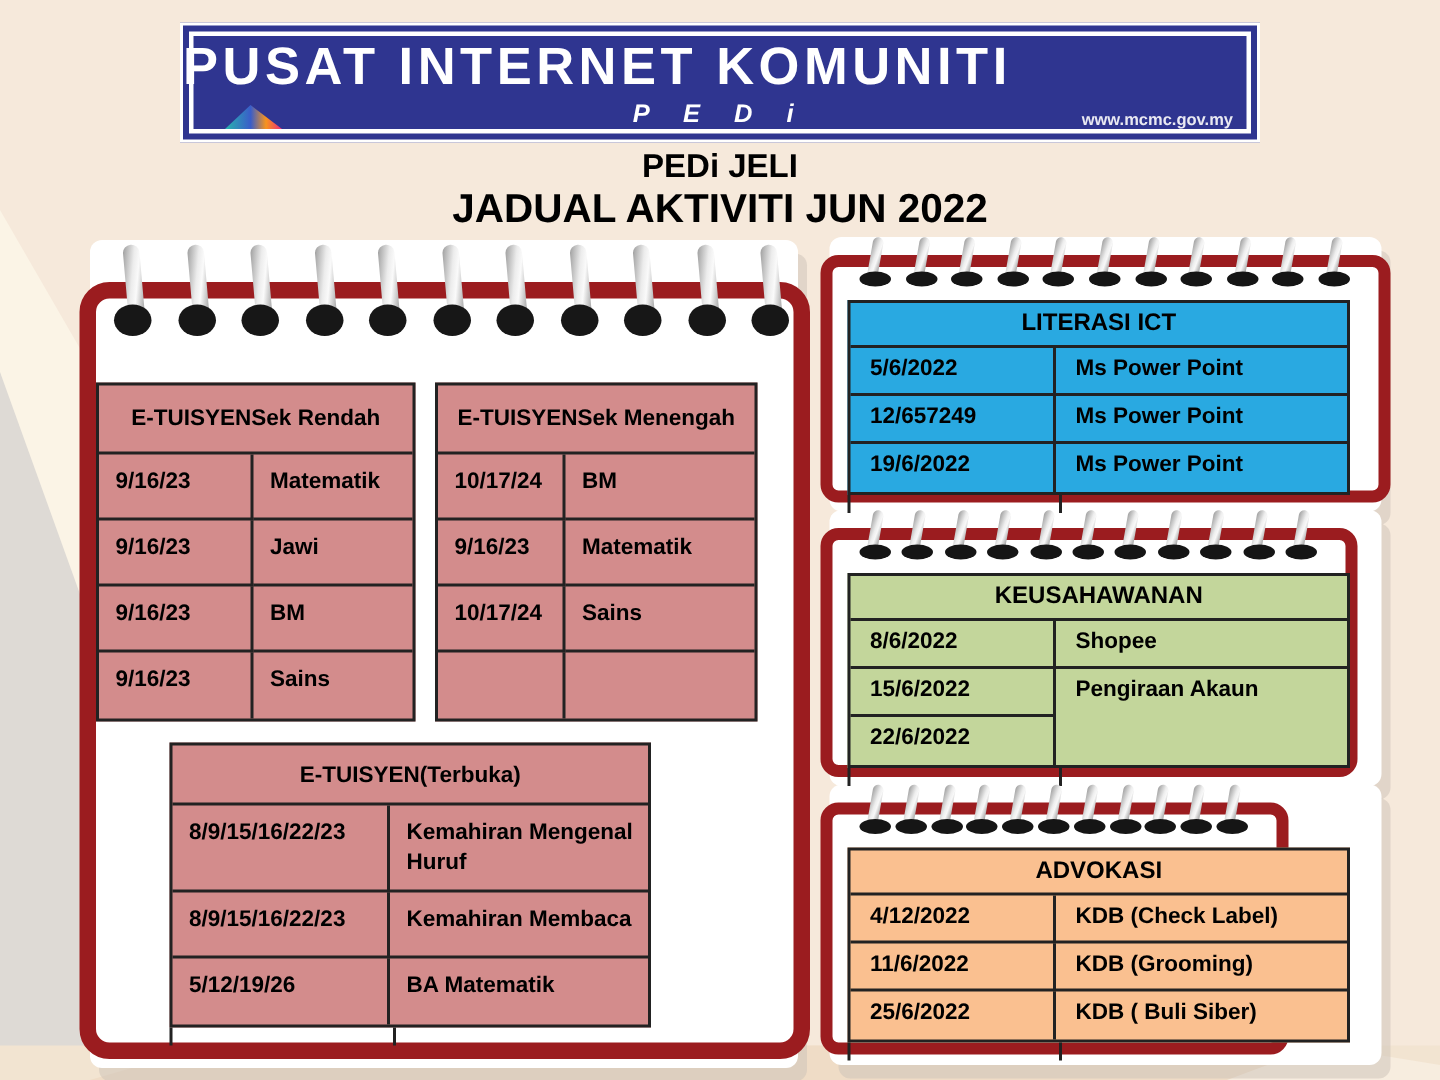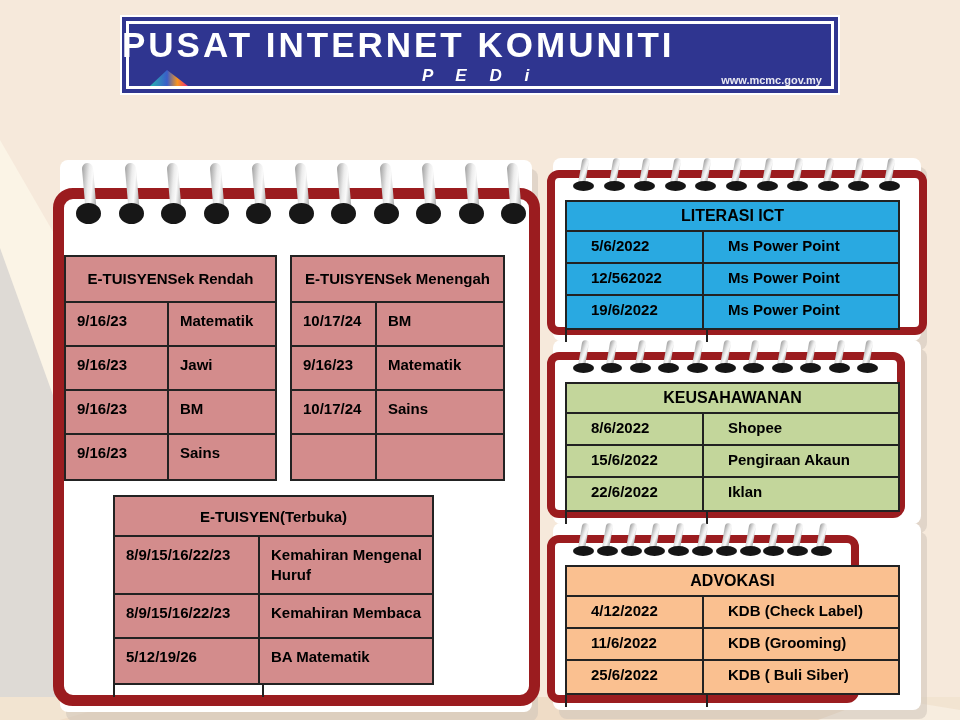--- a/index.html
+++ b/index.html
@@ -56,21 +56,21 @@
   .tail{position:absolute;top:100%;height:12px;border-left:2px solid #222;border-right:2px solid #222}
 
   
   .lgrid{background:#D38C8C;font-size:15px}
   .lgrid .hd{font-size:15px}
   .lgrid .cell{padding:8px 4px 0 11px;font-size:15px;line-height:1.3}
 
   
   .rgrid{grid-template-columns:137px 1fr;grid-template-rows:30px 32px 32px 32px;font-size:15px}
   .rgrid .hd{font-size:16px}
-  .rgrid .cell{padding:5px 4px 0 24px}
+  .rgrid .cell{padding:5px 4px 0 13px}
   .rtbl{left:10px;top:22px;width:335px}
 </style>
 </head>
 <body>
 <div id="stage">
 
 <svg class="bg" width="960" height="720" viewBox="0 0 960 720">
   <rect width="960" height="720" fill="#F6E9DB"></rect>
   <polygon points="0,140 335,720 0,720" fill="#FBF4E6"></polygon>
   <polygon points="0,248 170,720 0,720" fill="#DEDAD5"></polygon>
@@ -90,20 +90,24 @@
             <stop offset="0.45" stop-color="#3a5dc9"></stop>
         <stop offset="0.72" stop-color="#f7941e"></stop>
             <stop offset="1" stop-color="#ee2a7b"></stop>
       </linearGradient>
     </defs>
     <polygon points="17,0 38,16 0,16" fill="url(#lg1)"></polygon>
   </svg>
   <div class="banner-url">www.mcmc.gov.my</div>
 </div>
 
+<div class="heading">
+  <div class="l1">PEDi JELI</div>
+  <div class="l2">JADUAL AKTIVITI JUN 2022</div>
+</div>
 
 <div class="backsheet" style="left:60px;top:160px;width:472px;height:552px"></div>
 <div class="panel" style="left:53px;top:188px;width:487px;height:518px">
   <div class="rings rings-lg" style="left:12px;right:2px;top:-36px;height:67px">
         <span class="ring">
           <i class="coil"></i>
           <i class="hole"></i>
         </span>
         <span class="ring">
           <i class="coil"></i>
@@ -241,21 +245,21 @@
         <span class="ring">
           <i class="coil"></i>
           <i class="hole"></i>
         </span>
       </div>
   <div class="tbl rtbl">
     <div class="grid rgrid" style="background:#29A9E1">
       <div class="hd">LITERASI ICT</div>
       <div class="cell date">5/6/2022</div>
       <div class="cell">Ms Power Point</div>
-      <div class="cell date">12/562022</div>
+      <div class="cell date">12/657249</div>
       <div class="cell">Ms Power Point</div>
       <div class="cell date">19/6/2022</div>
       <div class="cell">Ms Power Point</div>
     </div>
     <div class="tail" style="left:0;width:139px"></div>
   </div>
 </div>
 
 <div class="backsheet" style="left:553px;top:340px;width:368px;height:184px"></div>
 <div class="panel rp" style="left:547px;top:352px;width:358px;height:166px">
@@ -306,21 +310,20 @@
         </span>
       </div>
   <div class="tbl rtbl">
     <div class="grid rgrid" style="background:#C3D69B">
       <div class="hd">KEUSAHAWANAN</div>
       <div class="cell date">8/6/2022</div>
       <div class="cell">Shopee</div>
       <div class="cell date">15/6/2022</div>
       <div class="cell">Pengiraan Akaun</div>
       <div class="cell date">22/6/2022</div>
-      <div class="cell">Iklan</div>
     </div>
     <div class="tail" style="left:0;width:139px"></div>
   </div>
 </div>
 
 <div class="backsheet" style="left:553px;top:523px;width:368px;height:187px"></div>
 <div class="panel rp" style="left:547px;top:535px;width:312px;height:168px">
   <div class="rings rings-sm" style="left:18px;right:18px;top:-20px;height:34px">
         <span class="ring">
           <i class="coil"></i>

